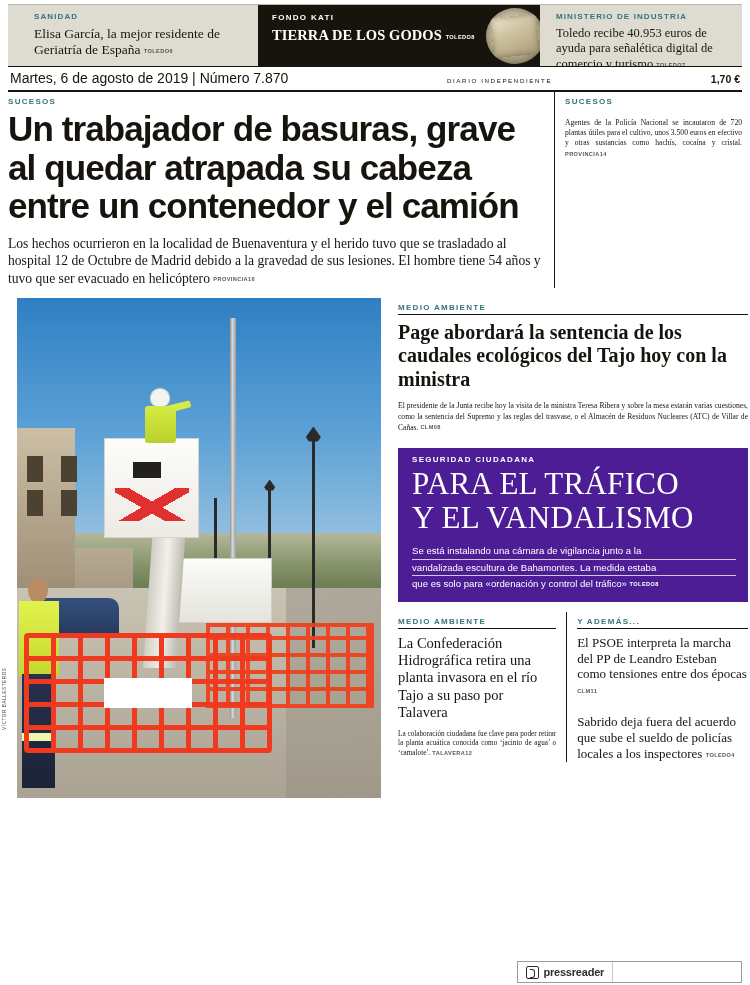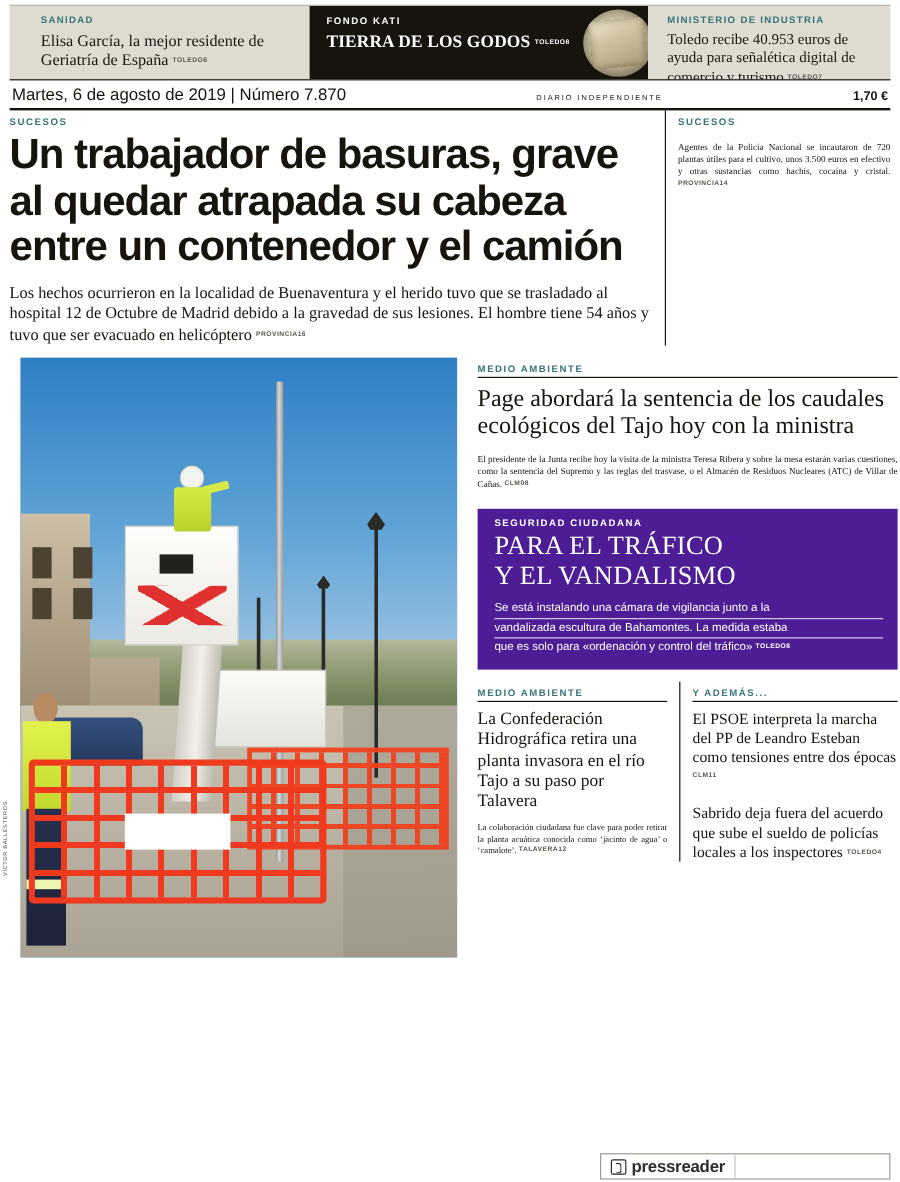--- a/index.html
+++ b/index.html
@@ -386,20 +386,21 @@
 
   
   .lower-right { width: 358px; padding-left: 8px; }
 
   .env-head {
     font-family: "Liberation Serif", serif;
     font-size: 20px;
     line-height: 1.18;
     color: #17140e;
     margin-top: 2px;
+    font-weight: bold;
   }
   .env-body {
     font-family: "Liberation Serif", serif;
     font-size: 7.6px;
     line-height: 1.42;
     color: #17140e;
     text-align: justify;
     margin-top: 10px;
     padding-bottom: 6px;
   }
@@ -407,21 +408,21 @@
   
   .greenbox {
     background: #4c1d95;
     color: #ffffff;
     margin-top: 8px;
     padding: 7px 12px 10px 14px;
   }
   .greenbox .kicker { color: #ffffff; letter-spacing: 1.3px; margin-bottom: 3px; }
   .greenbox .gb-head {
     font-family: "Liberation Serif", serif;
-    font-size: 22px;
+    font-size: 31px;
     line-height: 1.12;
     letter-spacing: .3px;
   }
   .greenbox .gb-body {
     font-family: "Liberation Sans", sans-serif;
     font-size: 9.6px;
     line-height: 1.62;
     margin-top: 7px;
   }
   .greenbox .gb-body .ln { display:block; border-bottom: 1px solid rgba(255,255,255,.75); }
@@ -481,21 +482,21 @@
   .pr-mark::after {
     content: "";
     position: absolute; left: 3px; top: 2px;
     width: 4px; height: 7px;
     border: 1.4px solid #2d2d2b;
     border-radius: 0 3px 3px 0;
     border-left: none;
   }
   .pr-word {
     font-family: "Liberation Sans", sans-serif;
-    font-size: 14px;
+    font-size: 11px;
     font-weight: bold;
     color: #2d2d2b;
     letter-spacing: -.2px;
   }
   .pr-text {
     padding: 2px 8px 0 8px;
     text-align: center;
     margin-top: 24px;
   }
   .pr-l1 {

